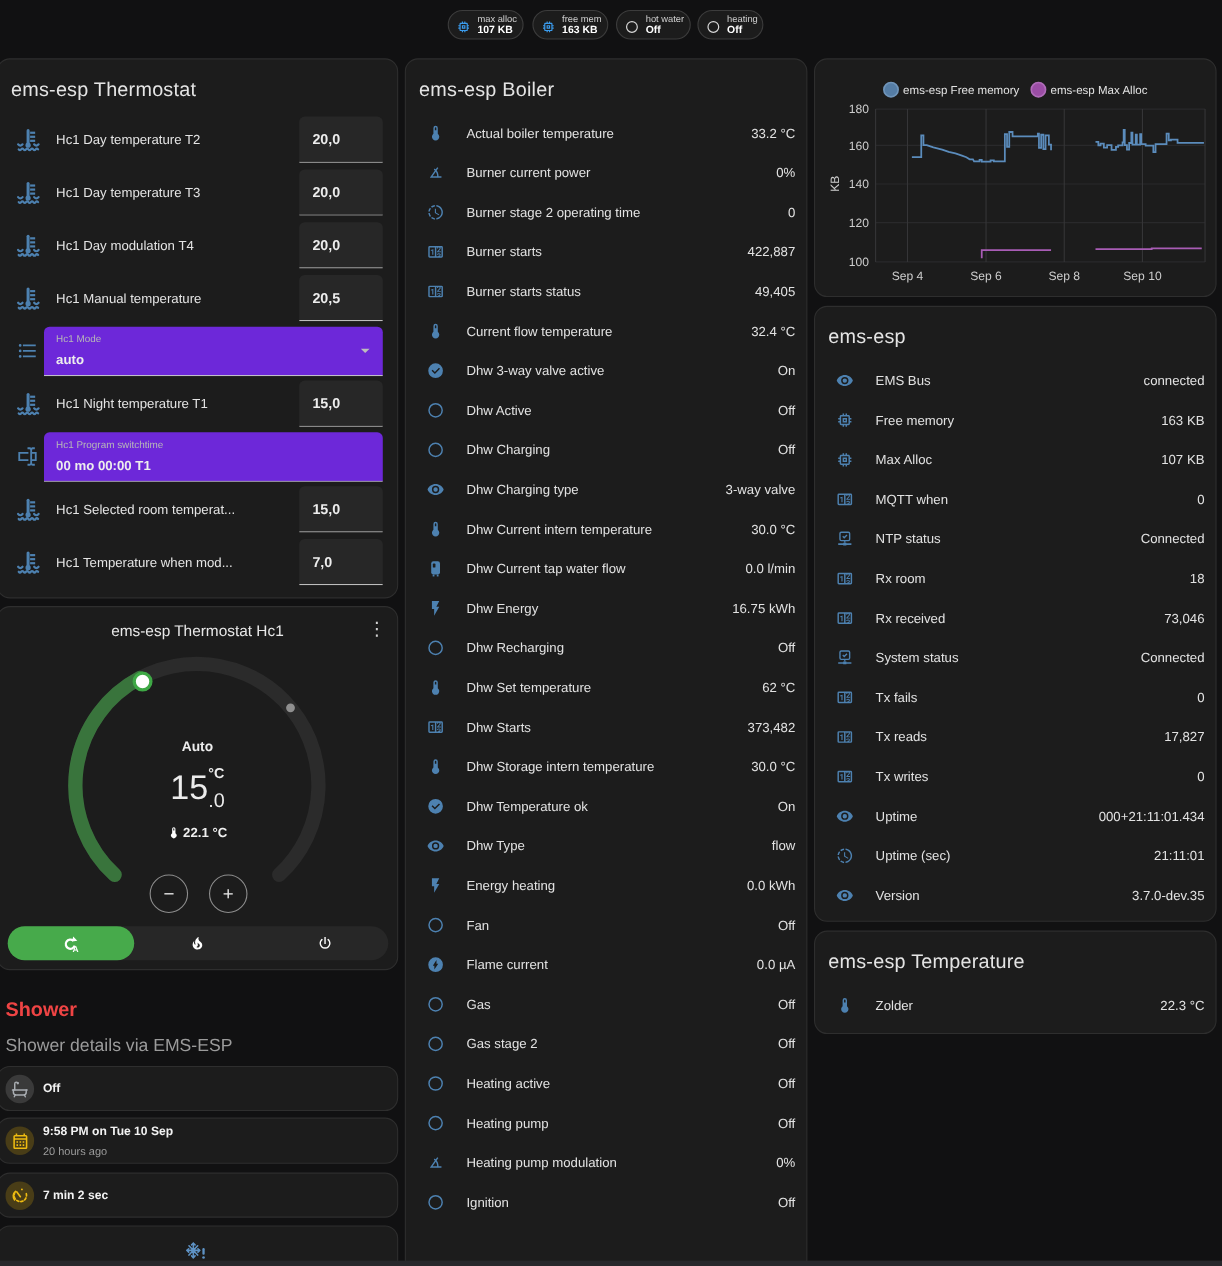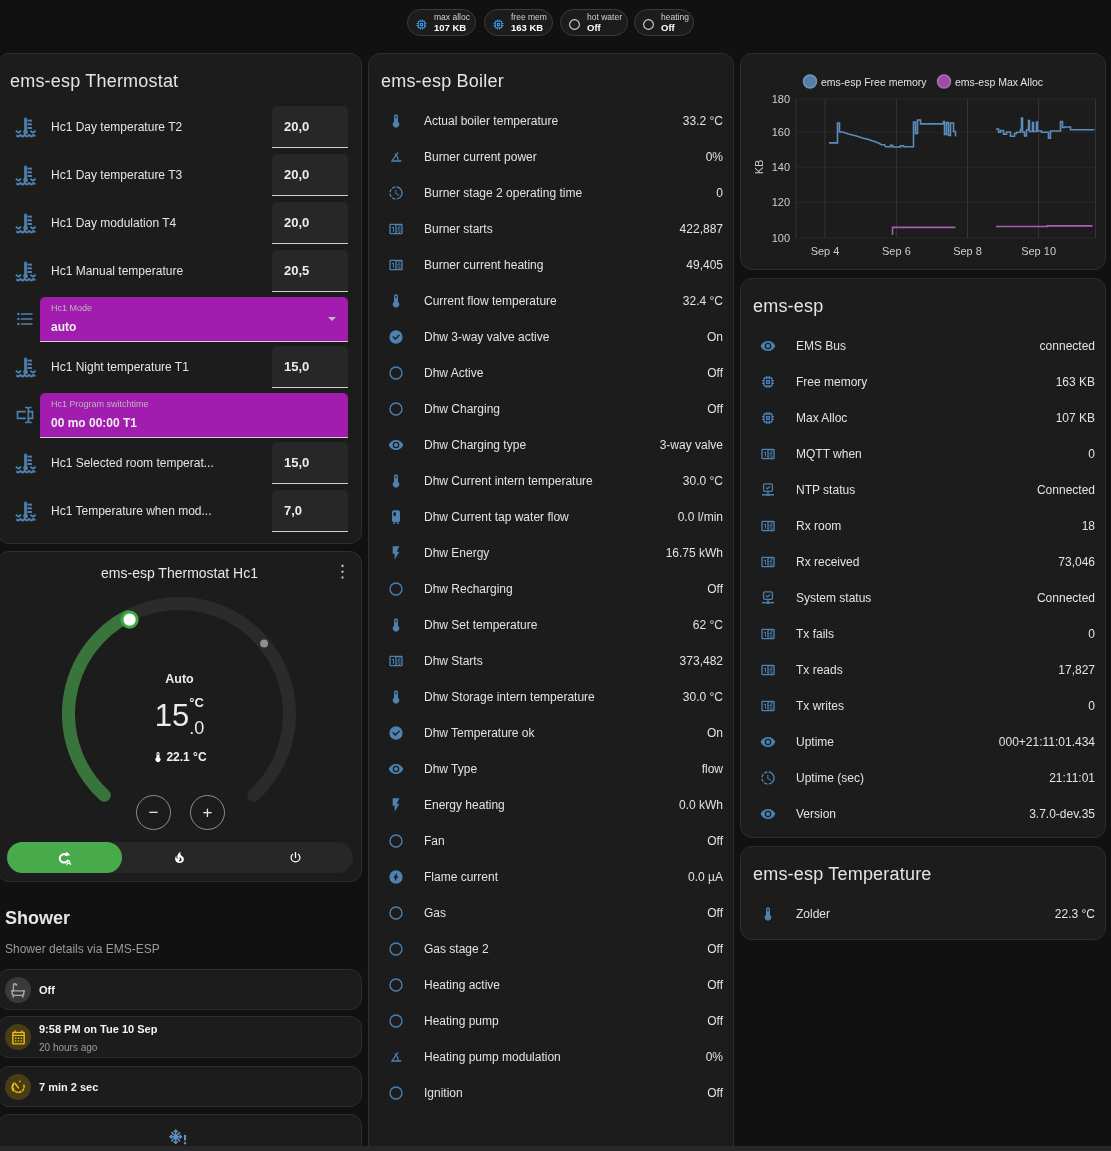--- a/index.html
+++ b/index.html
@@ -7,21 +7,21 @@
 .er{height:36px;display:flex;align-items:center;padding:0 10px 0 19px;color:#e2e2e2;font-size:12px}
 .er .lb{margin-left:20px;white-space:nowrap}
 .er .vl{margin-left:auto;white-space:nowrap}
 .ic{width:16px;height:16px;flex:0 0 16px;display:flex}
 .ic svg{width:16px;height:16px}
 .blue{fill:#4d81b0}
 .r48{height:48px;display:flex;align-items:center;padding:0 13px 0 17px;color:#e4e4e4;font-size:12px}
 .r48 .ic2{width:22px;height:24px;flex:0 0 22px;display:flex}
 .r48 .lb{margin-left:14px;white-space:nowrap}
 .nbox{margin-left:auto;width:76px;height:42px;background:#272727;border-radius:5px 5px 0 0;border-bottom:1px solid #cfcfcf;box-sizing:border-box;font-size:13px;font-weight:bold;color:#ededed;line-height:41px;padding-left:12px}
-.field{flex:1;height:45px;background:#a21caf;border-radius:5px 5px 0 0;border-bottom:1px solid #cfcfcf;box-sizing:border-box;margin-left:3px;position:relative}
+.field{flex:1;height:45px;background:#6d28d9;border-radius:5px 5px 0 0;border-bottom:1px solid #cfcfcf;box-sizing:border-box;margin-left:3px;position:relative}
 .field .sl{position:absolute;left:11px;top:6px;font-size:9px;color:#b8b8b8}
 .field .fv{position:absolute;left:11px;bottom:7px;font-size:12px;font-weight:bold;color:#ededed}
 .field .caret{position:absolute;right:12px;top:20px;width:0;height:0;border-left:4.5px solid transparent;border-right:4.5px solid transparent;border-top:4.5px solid #bdbdbd}
 .badge{position:absolute;top:9px;height:27px;border:1px solid #3c3c3c;border-radius:14px;background:#1c1c1c;box-sizing:border-box;display:flex;align-items:center;padding:0 9px 0 7px}
 .badge .bi{width:13px;height:13px;display:flex;margin-right:6px;margin-top:3px}
 .badge .bt{display:flex;flex-direction:column;line-height:1}
 .badge .bl{font-size:8.5px;color:#d0d0d0;margin-bottom:1.5px;white-space:nowrap}
 .badge .bv{font-size:9.5px;font-weight:bold;color:#fff;white-space:nowrap}
 .tile{position:absolute;left:-3px;width:365px;height:41px;background:#1c1c1c;border:1px solid #2e2e2e;border-radius:12px;box-sizing:border-box;display:flex;align-items:center;padding:0 12px 0 7px}
 .tcirc{width:26px;height:26px;border-radius:50%;display:flex;align-items:center;justify-content:center;flex:0 0 26px}
@@ -310,22 +310,22 @@
         </svg>
       </div>
     <div style="flex:1;display:flex;align-items:center;justify-content:center">
         <svg width="15" height="15" viewBox="0 0 24 24" style="fill:#fff">
           <use href="#power"></use>
         </svg>
       </div>
   </div>
 </div>
 
-<div style="position:absolute;left:5px;top:908px;font-size:18px;font-weight:bold;color:#e5e5e5">Shower</div>
-<div style="position:absolute;left:5px;top:942px;font-size:12px;color:#9b9b9b">Shower details via EMS-ESP</div>
+<div style="position:absolute;left:5px;top:908px;font-size:18px;font-weight:bold;color:#ef4444">Shower</div>
+<div style="position:absolute;left:5px;top:942px;font-size:16px;color:#9b9b9b">Shower details via EMS-ESP</div>
 
 <div class="tile" style="top:969px;height:41px">
   <span class="tcirc" style="background:#3a3a3a">
       <svg width="20" height="20" viewBox="0 0 24 24">
         <use href="#bath"></use>
       </svg>
     </span>
   <span class="tt"><span class="l1">Off</span></span>
 </div>
 <div class="tile" style="top:1016px;height:42px">
@@ -388,21 +388,21 @@
         </span>
         <span class="lb">Burner starts</span>
         <span class="vl">422,887</span>
       </div>
     <div class="er">
         <span class="ic">
           <svg class="blue">
             <use href="#counter"></use>
           </svg>
         </span>
-        <span class="lb">Burner current heating</span>
+        <span class="lb">Burner starts status</span>
         <span class="vl">49,405</span>
       </div>
     <div class="er">
         <span class="ic">
           <svg class="blue">
             <use href="#thermo"></use>
           </svg>
         </span>
         <span class="lb">Current flow temperature</span>
         <span class="vl">32.4 °C</span>

